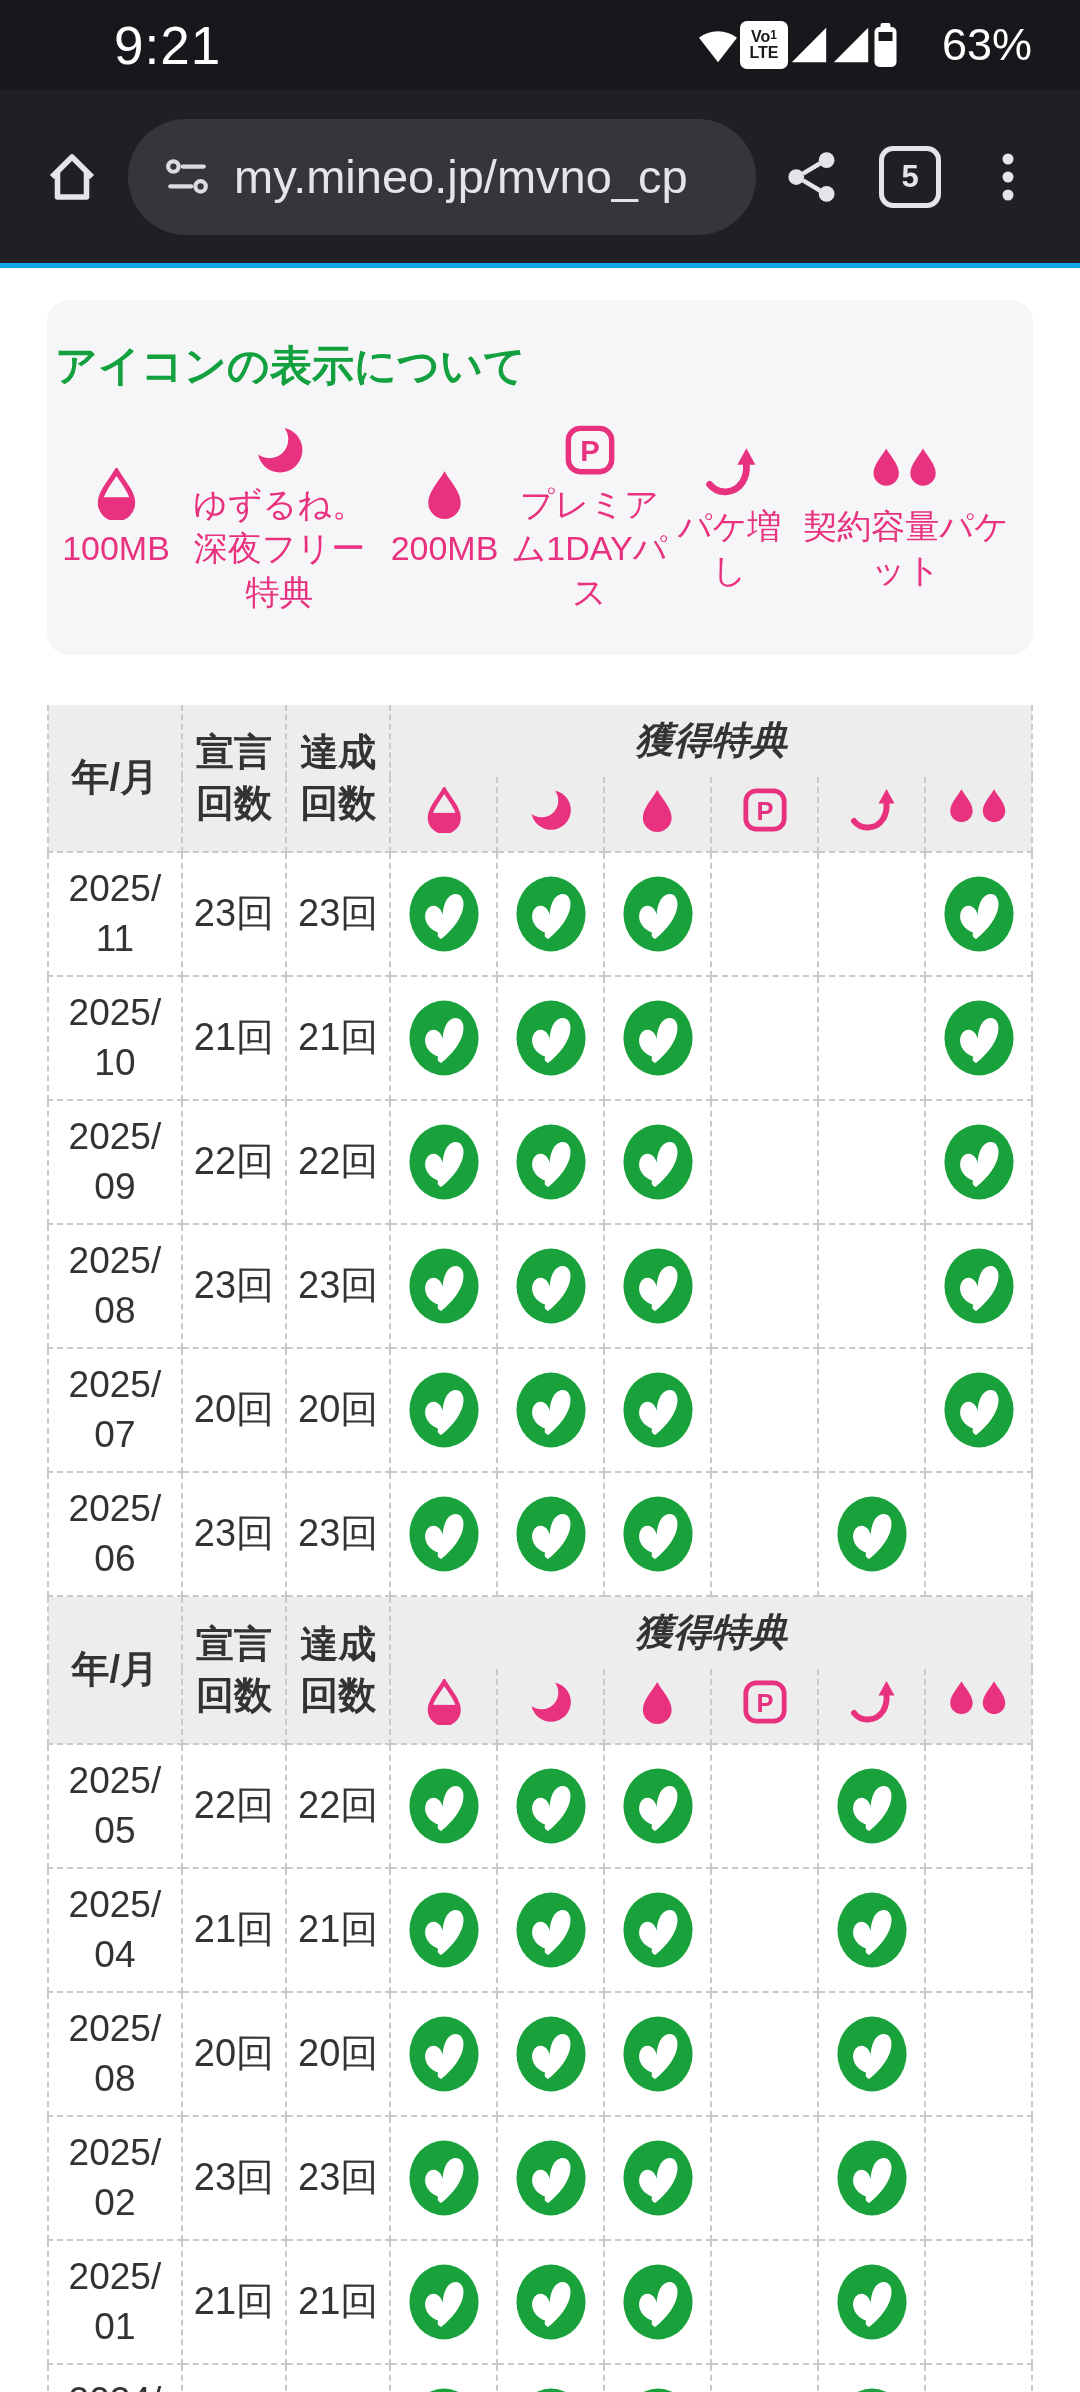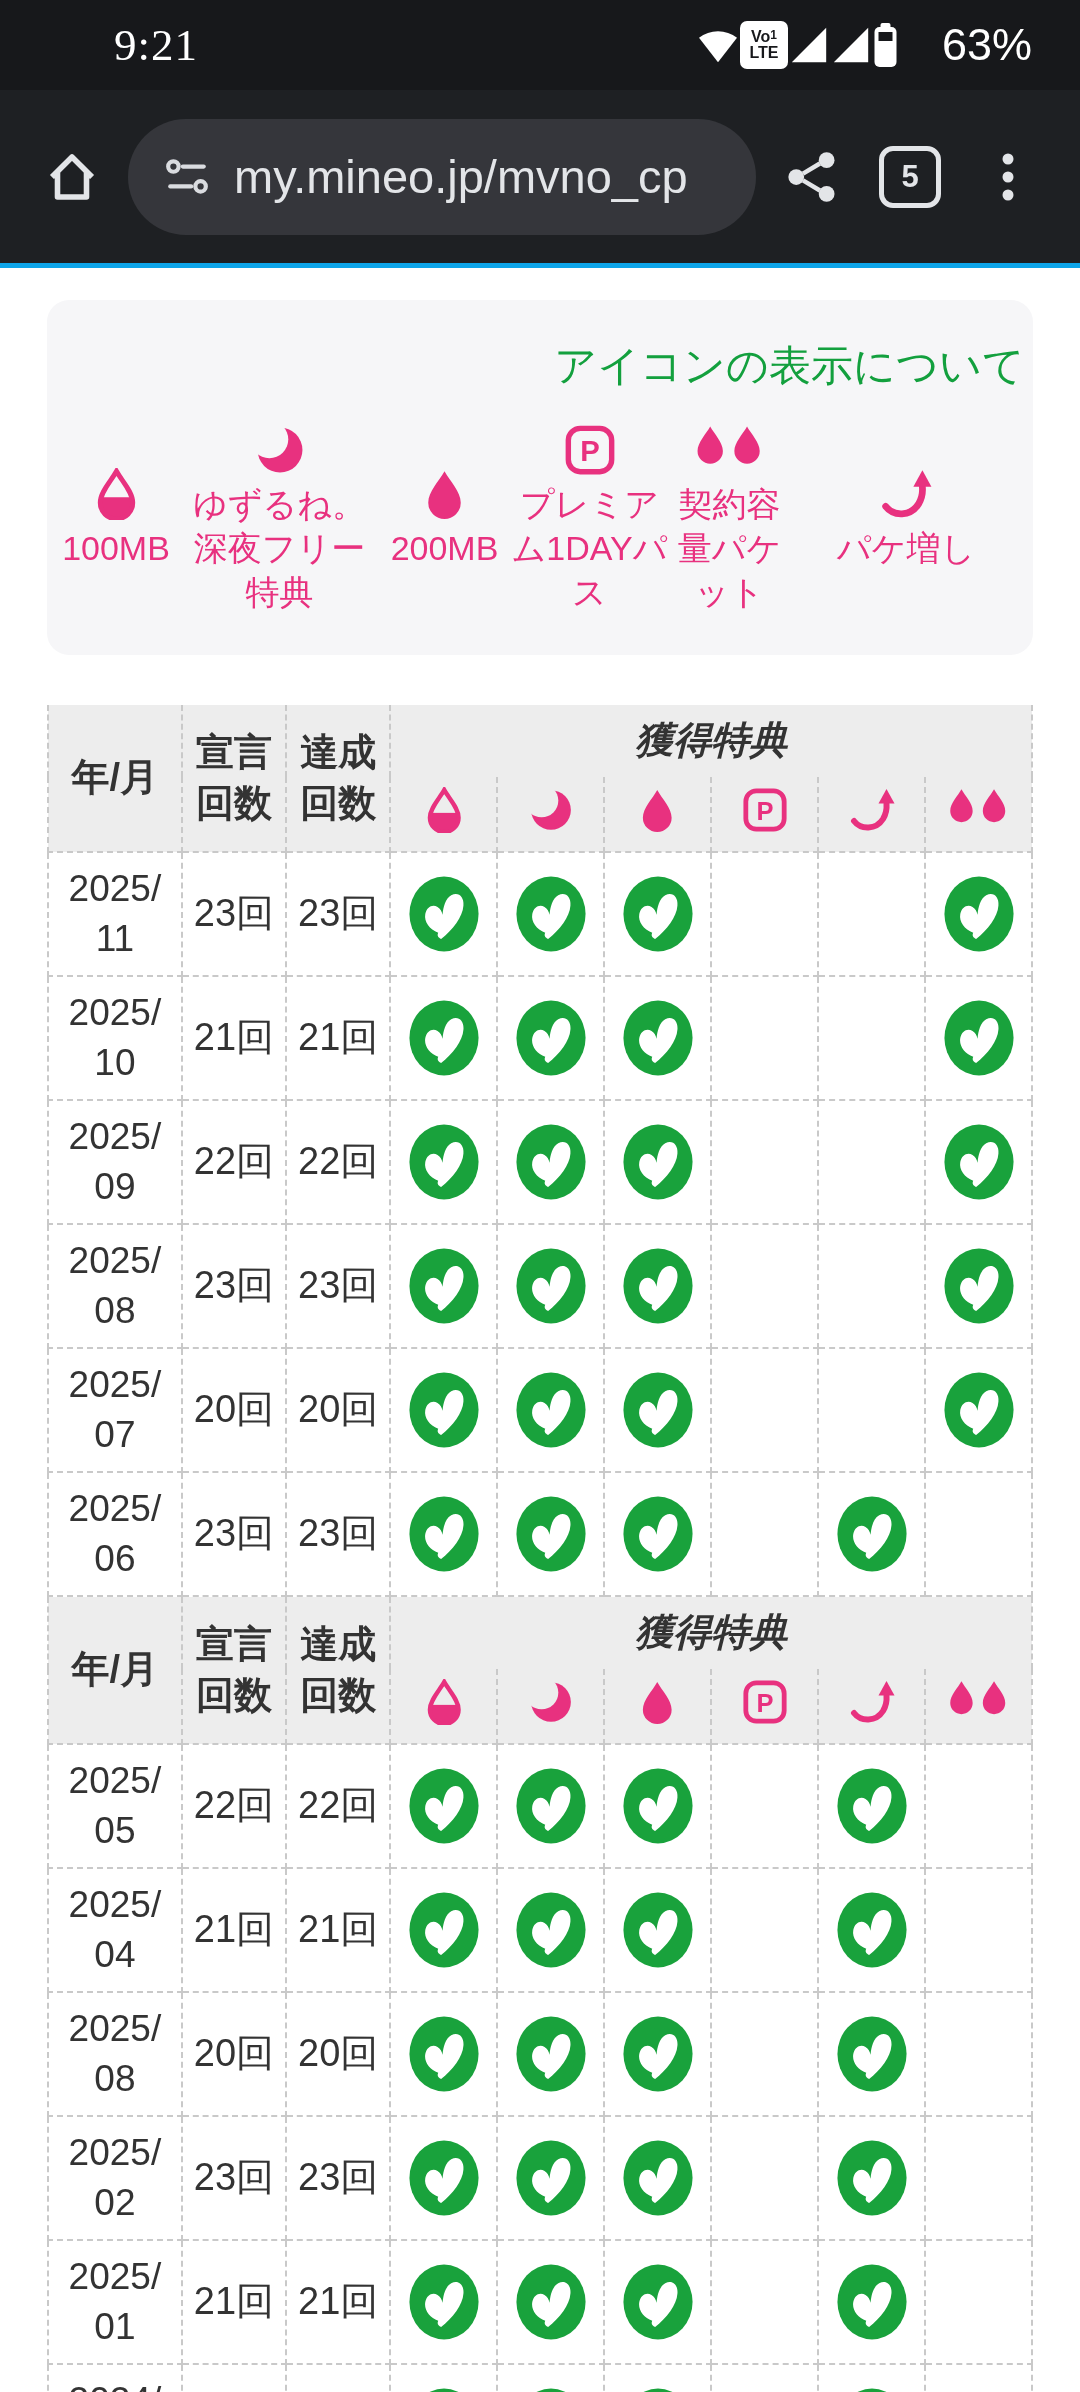--- a/index.html
+++ b/index.html
@@ -8,21 +8,21 @@
     --card-bg:#f6f6f8; --border:#c9c9c9; --text:#333333; --gesture:#5f6368;
   }
   html,body{margin:0;padding:0;}
   body{width:1080px;height:2392px;overflow:hidden;background:#fff;
        font-family:"Liberation Sans", sans-serif;}
   .screen{width:1080px;height:2392px;position:relative;overflow:hidden;background:#fff;}
 
   
   .status-bar{height:90px;background:var(--status-bg);color:#fff;display:flex;
       align-items:center;justify-content:space-between;padding:0 48px 0 114px;box-sizing:border-box;}
-  .status-time{font-size:45px;letter-spacing:1px;font-family:Liberation Serif, serif;}
+  .status-time{font-size:53px;letter-spacing:1px;}
   .status-right{display:flex;align-items:center;}
   .volte-badge{width:48px;height:48px;background:#fff;border-radius:7px;color:var(--status-bg);
       display:flex;flex-direction:column;align-items:center;justify-content:center;line-height:1;
       font-weight:bold;font-size:16px;}
   .volte-badge .sup{font-size:12px;vertical-align:top;}
   .battery-text{font-size:45px;margin-left:43px;}
 
   
   .toolbar{height:178px;background:var(--toolbar-bg);display:flex;align-items:center;
       padding:0 30px;box-sizing:border-box;gap:14px;border-bottom:5px solid #0ea5e9;}
@@ -32,21 +32,21 @@
       align-items:center;padding:0 36px;gap:24px;overflow:hidden;min-width:0;cursor:pointer;}
   .url-text{color:var(--toolbar-fg);font-size:47px;white-space:nowrap;overflow:hidden;}
   .tab-box{width:52px;height:52px;border:5px solid var(--toolbar-fg);border-radius:14px;
       color:var(--toolbar-fg);font-size:31px;font-weight:bold;display:flex;align-items:center;
       justify-content:center;}
 
   
   .page{background:#fff;padding:32px 47px 0;box-sizing:border-box;}
 
   .legend-card{background:var(--card-bg);border-radius:22px;padding:30px 8px 40px;}
-  .legend-title{color:var(--green-title);font-size:42px;font-weight:normal;text-align:right;
+  .legend-title{color:var(--green-title);font-size:42px;font-weight:bold;text-align:left;
       margin:8px 0 30px;}
   .legend-items{display:flex;justify-content:space-between;align-items:center;}
   .legend-item{display:flex;flex-direction:column;align-items:center;text-align:center;
       color:var(--pink);font-size:34px;line-height:1.3;word-break:break-all;}
   .legend-item svg{height:52px;margin-bottom:6px;flex:none;}
   .legend-item:nth-child(1){width:122px;}
   .legend-item:nth-child(2){width:205px;}
   .legend-item:nth-child(3){width:125px;}
   .legend-item:nth-child(4){width:165px;}
   .legend-item:nth-child(5){width:115px;}
@@ -219,36 +219,36 @@
             <span>200MB</span>
           </div>
           <div class="legend-item">
             <svg id="tpl-icon-premium-pass" viewBox="0 0 48 48">
     <rect class="pinkstroke" x="4" y="4" width="40" height="40" rx="11" stroke-width="5"></rect>
     <text x="24" y="34" text-anchor="middle" font-size="27" font-weight="bold" fill="#e8317f" font-family="Liberation Sans, sans-serif">P</text>
   </svg>
             <span>プレミアム1DAYパス</span>
           </div>
           <div class="legend-item">
+            <svg id="tpl-icon-packet-boost" viewBox="0 0 46 46">
+    <path class="pinkstroke" stroke-width="6" stroke-linecap="round" d="M5 34C12 43 27 43 34 32C37 27 38 23 37.5 17"></path>
+    <path class="pinkfill" d="M37.5 2L45.5 16.5L29.5 16.5Z"></path>
+  </svg>
+            <span>パケ増し</span>
+          </div>
+          <div class="legend-item">
             <svg id="tpl-icon-contract-packet" viewBox="0 0 64 48">
     <g transform="scale(0.78)">
                 <path class="pinkfill" d="M18 3C23 12 33 22 33 32A15 15 0 1 1 3 32C3 22 13 12 18 3Z"></path>
               </g>
     <g transform="translate(34 0) scale(0.78)">
                 <path class="pinkfill" d="M18 3C23 12 33 22 33 32A15 15 0 1 1 3 32C3 22 13 12 18 3Z"></path>
               </g>
   </svg>
             <span>契約容量パケット</span>
-          </div>
-          <div class="legend-item">
-            <svg id="tpl-icon-packet-boost" viewBox="0 0 46 46">
-    <path class="pinkstroke" stroke-width="6" stroke-linecap="round" d="M5 34C12 43 27 43 34 32C37 27 38 23 37.5 17"></path>
-    <path class="pinkfill" d="M37.5 2L45.5 16.5L29.5 16.5Z"></path>
-  </svg>
-            <span>パケ増し</span>
           </div>
         </div>
     </section>
 
     <div id="tables">
   <table class="record">
     <colgroup>
       <col style="width:13.6%">
             <col style="width:10.6%">
             <col style="width:10.6%">

